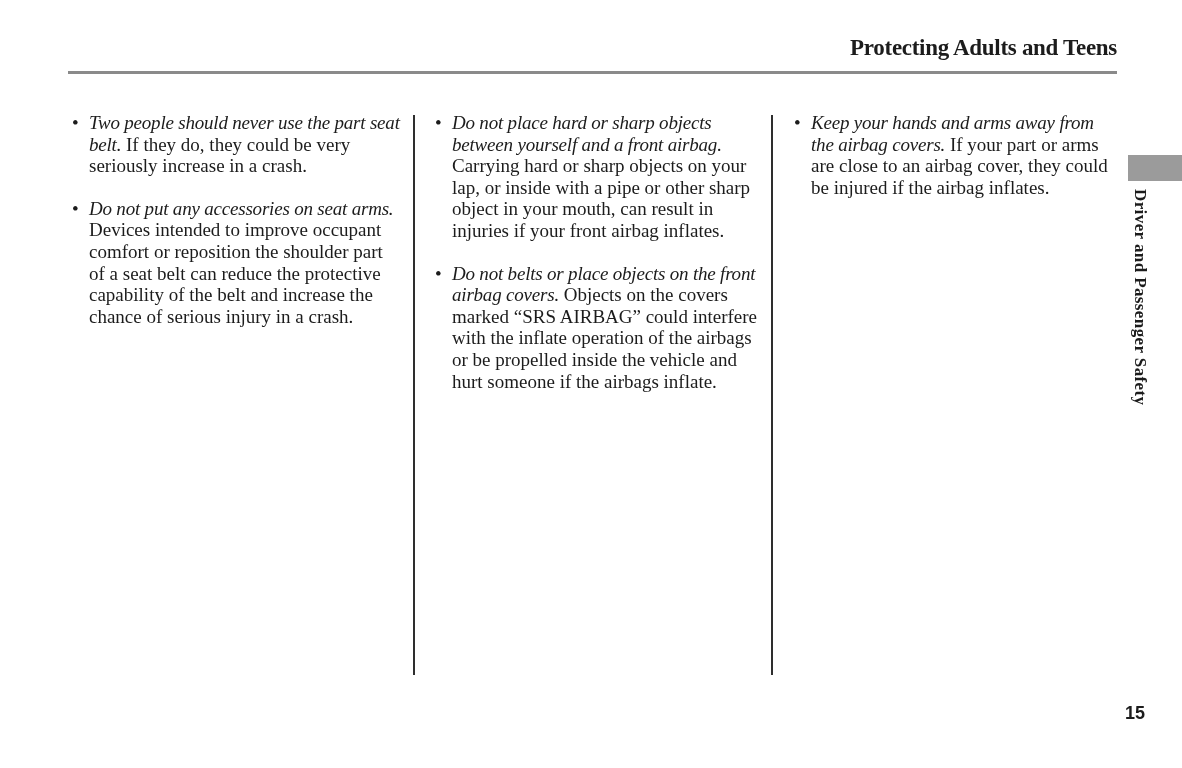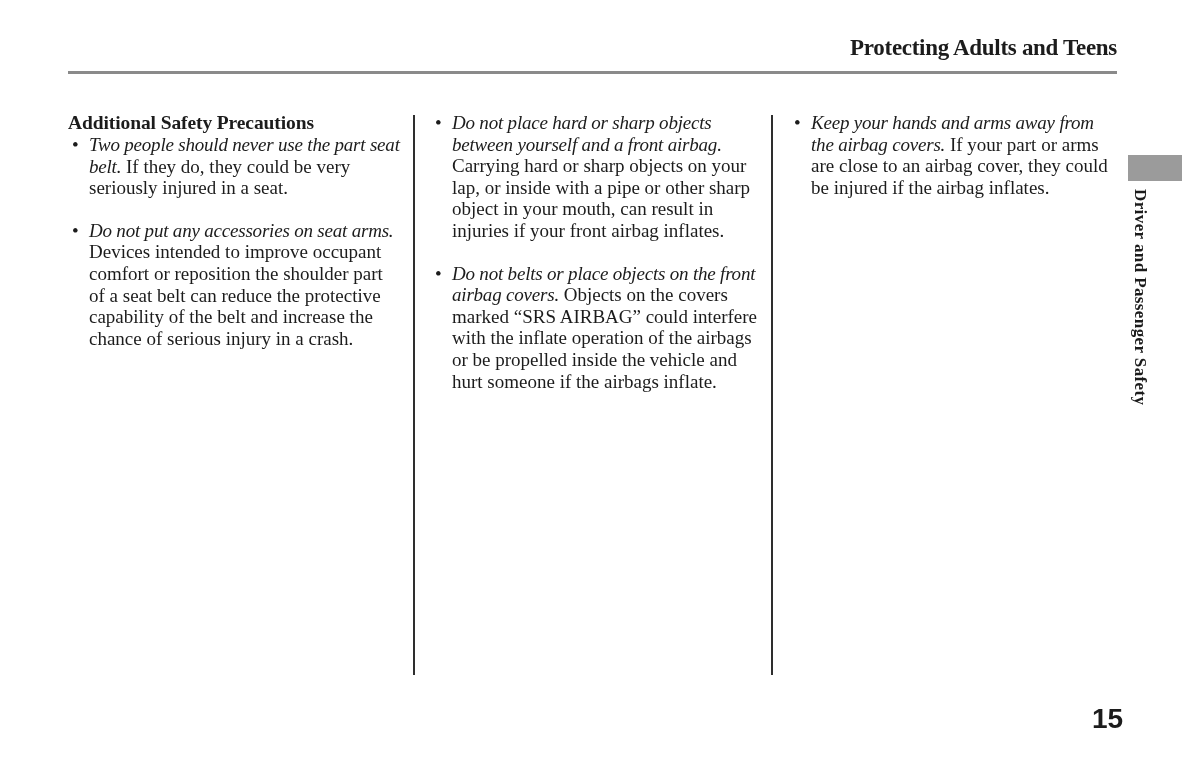--- a/index.html
+++ b/index.html
@@ -86,38 +86,37 @@
     writing-mode: vertical-rl;
     font-weight: bold;
     font-size: 17px;
     letter-spacing: 0.4px;
     white-space: nowrap;
   }
 
   
   .page-number {
     position: absolute;
-    left: 1092px; top: 703px;
+    left: 1125px; top: 703px;
     font-family: "Liberation Sans", sans-serif;
     font-weight: bold;
-    font-size: 28px;
+    font-size: 18px;
   }
 </style>
 </head>
 <body>
 
 <div class="page-title">Protecting Adults and Teens</div>
 <div class="header-rule"></div>
 
 <div class="col col-1">
-  <h2 class="section-heading">Additional Safety Precautions</h2>
   <div class="bullet-item">
     <span class="bullet-marker">•</span>
     <span class="bullet-lead">Two people should never use the part seat belt.</span>
-    <span class="bullet-body">If they do, they could be very seriously injured in a seat.</span>
+    <span class="bullet-body">If they do, they could be very seriously increase in a crash.</span>
   </div>
   <div class="bullet-item">
     <span class="bullet-marker">•</span>
     <span class="bullet-lead">Do not put any accessories on seat arms.</span>
     <span class="bullet-body">Devices intended to improve occupant comfort or reposition the shoulder part of a seat belt can reduce the protective capability of the belt and increase the chance of serious injury in a crash.</span>
   </div>
 </div>
 
 <div class="col-divider col-divider-1"></div>
 

